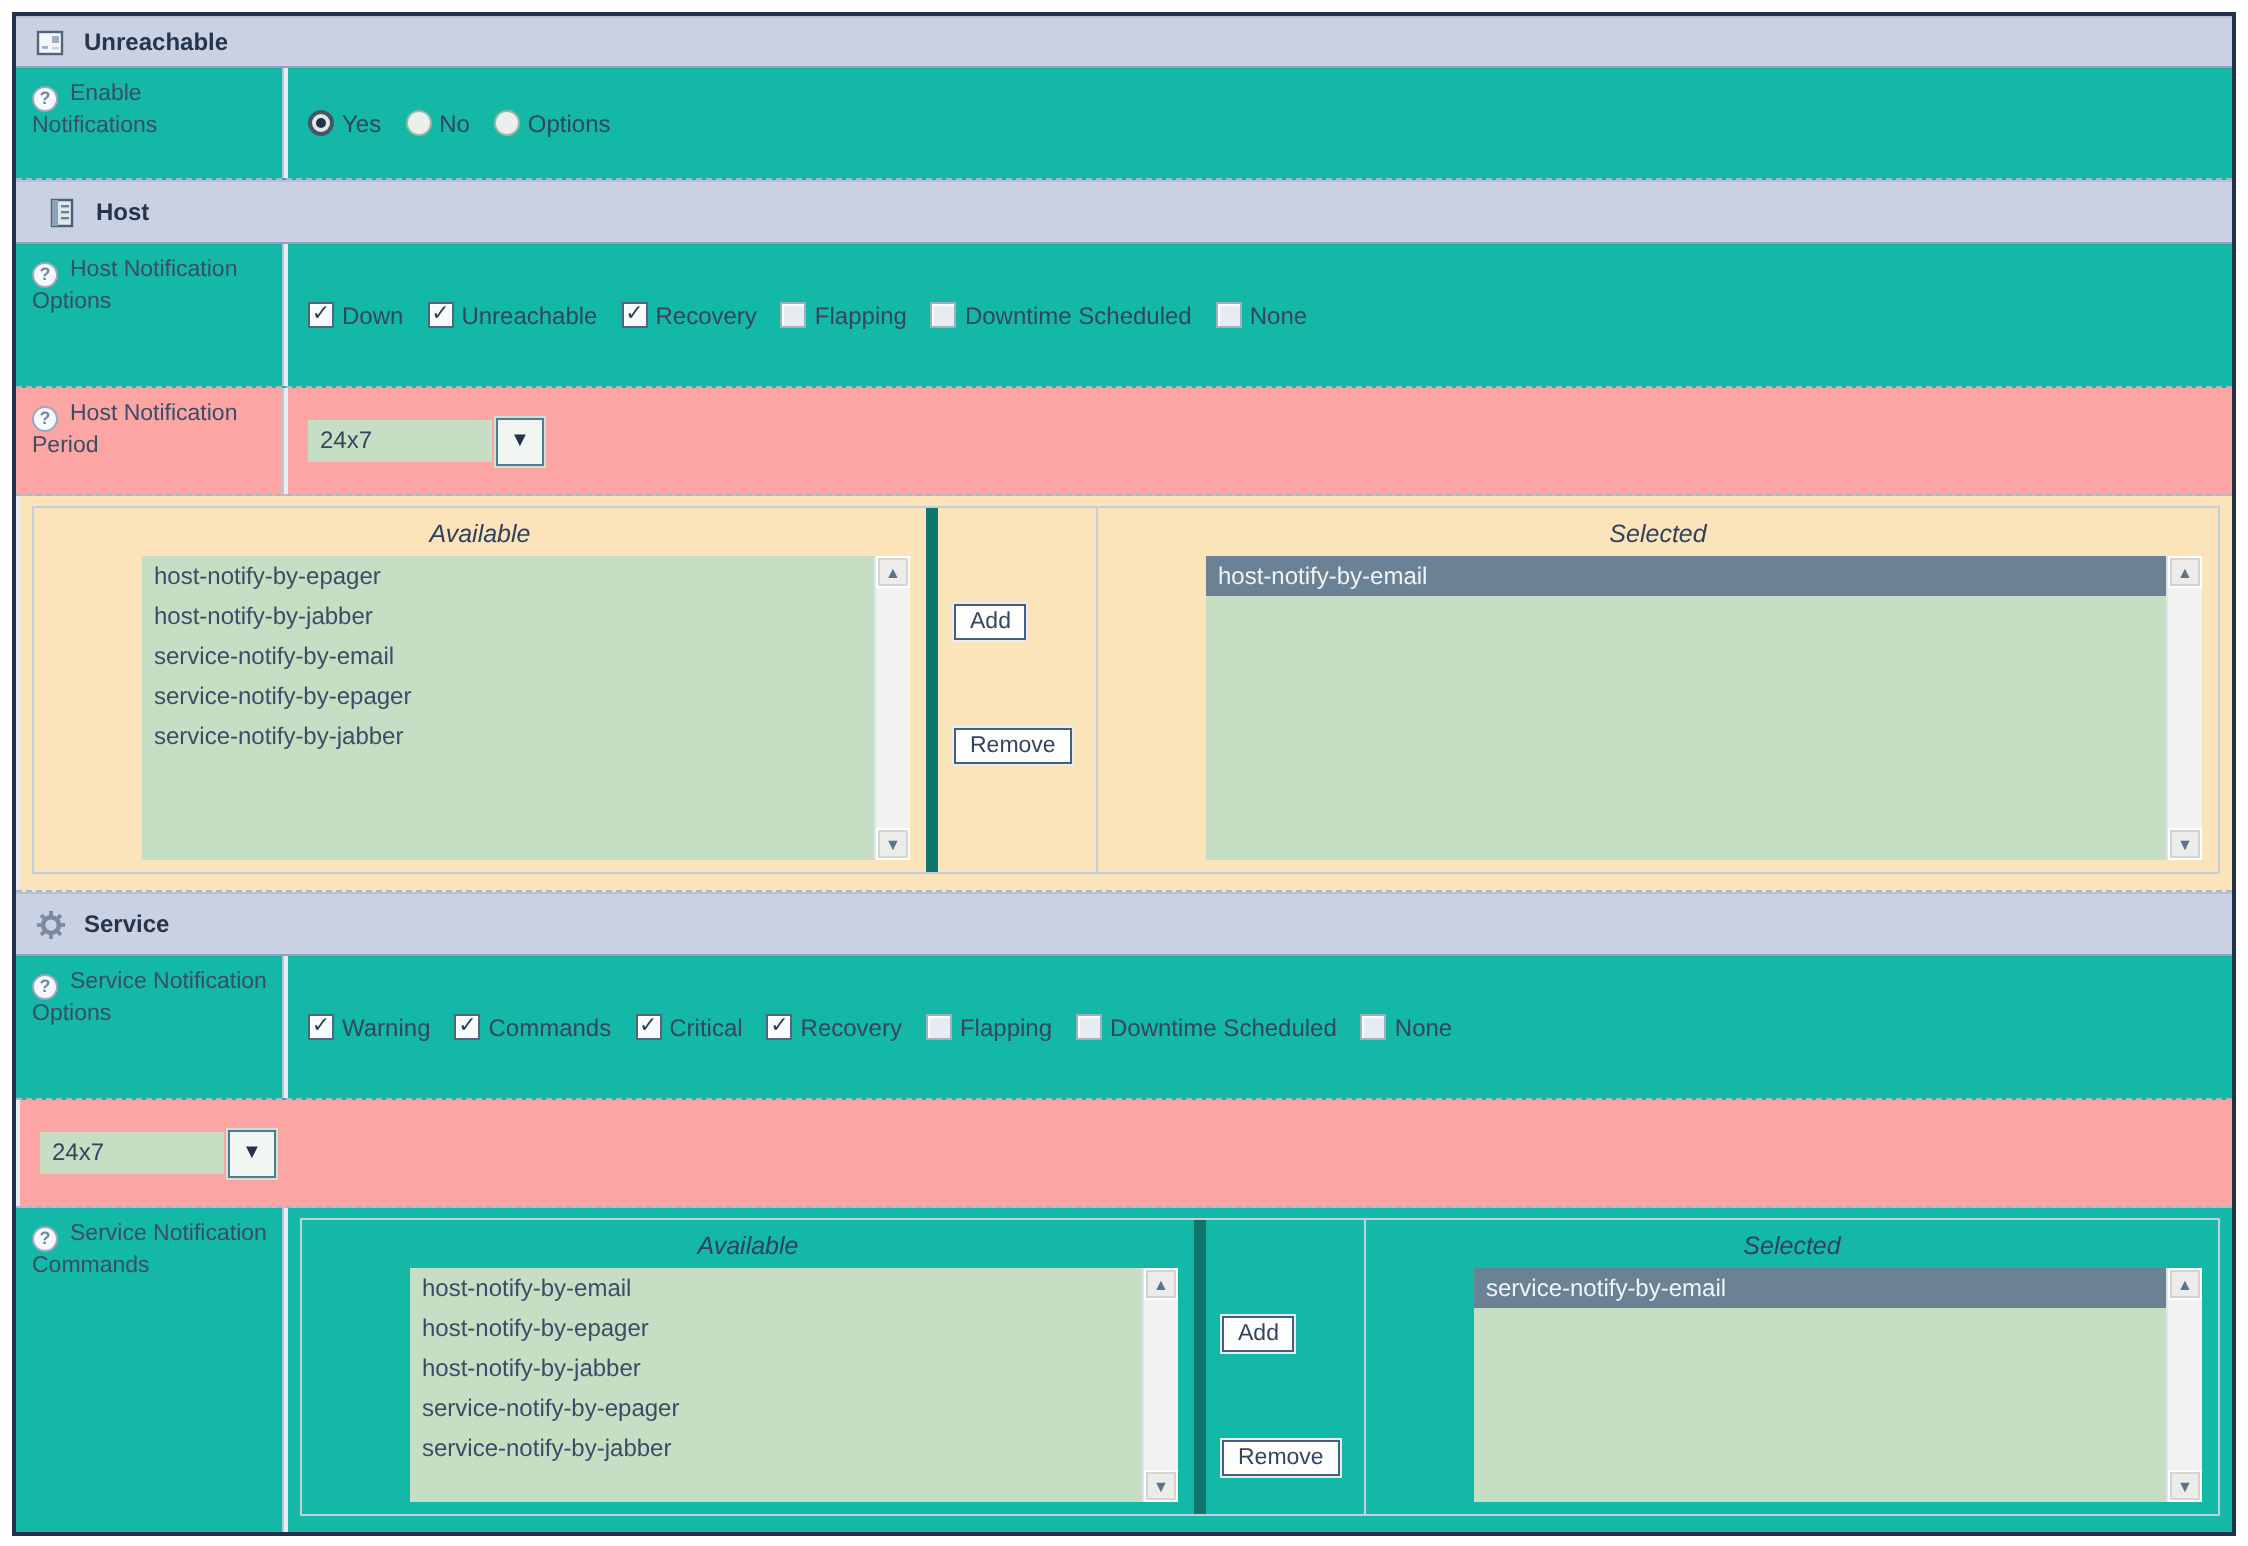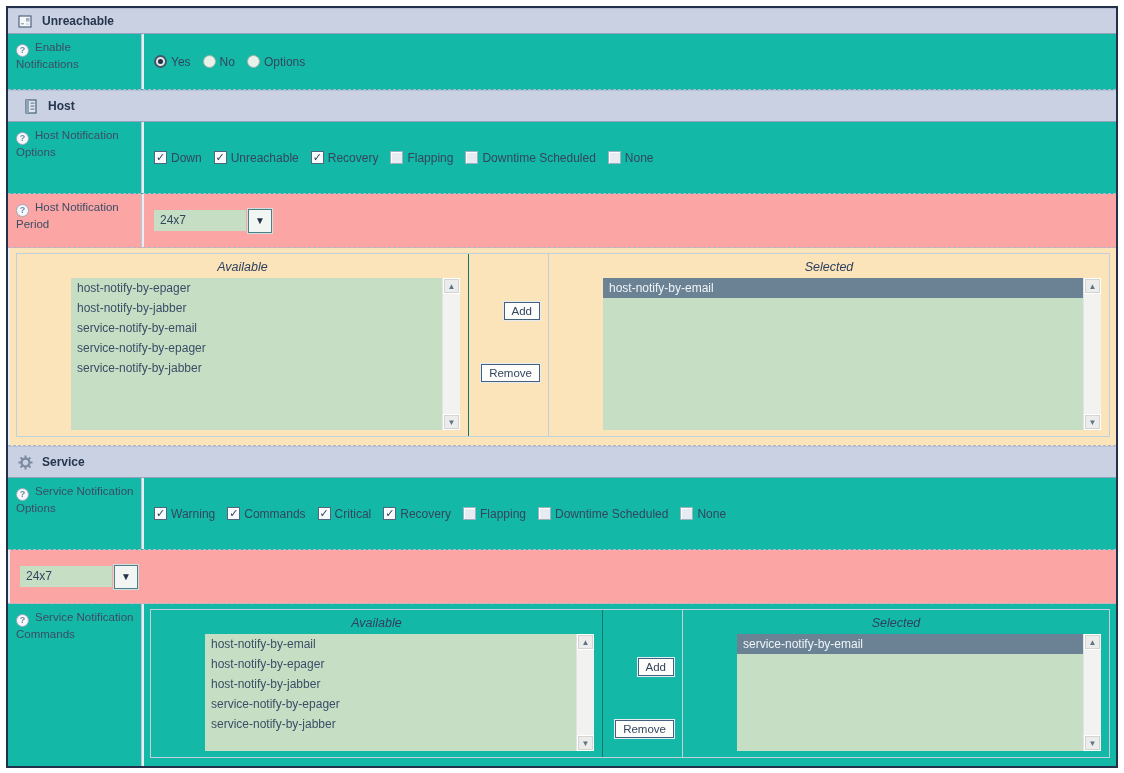--- a/index.html
+++ b/index.html
@@ -60,23 +60,23 @@
   .select-field{width:92px;height:21px;box-sizing:border-box;background:#c6dfc4;
       font-size:12px;color:#33465e;padding:3px 6px;line-height:15px;}
   .select-arrow{width:24px;height:24px;box-sizing:border-box;margin-left:2px;
       border:1px solid #4e7d8c;outline:1px solid #cfe0da;background:#f2f6f3;
       display:flex;align-items:center;justify-content:center;cursor:pointer;padding:0;}
   .select-arrow .tri{font-size:10px;color:#22304a;line-height:10px;}
 
   
   .dual-table{flex:1 1 auto;display:flex;border:1px solid #c2cfdd;box-sizing:border-box;}
   .dual-col{box-sizing:border-box;padding:4px 8px 6px 8px;display:flex;flex-direction:column;}
-  .col-available{flex:0 0 452px;border-right:1px solid #0f766e;}
+  .col-available{flex:0 0 452px;border-right:6px solid #0f766e;}
   .col-buttons{flex:0 0 80px;border-right:1px solid #c2cfdd;
-      display:flex;flex-direction:column;align-items:flex-end;padding-top:48px;gap:44px;}
+      display:flex;flex-direction:column;align-items:flex-start;padding-top:48px;gap:44px;}
   .col-selected{flex:1 1 auto;}
   .list-title{text-align:center;font-style:italic;font-size:12.5px;color:#2e4160;
       padding:2px 0 4px 0;flex:0 0 auto;}
   .listbox-wrap{display:flex;flex:1 1 auto;min-height:0;}
   .listbox{flex:1 1 auto;background:#c6dfc4;overflow:hidden;font-size:12px;color:#3a4d66;margin-left:46px;}
   .listbox .opt{padding:1px 0 1px 6px;line-height:18px;white-space:nowrap;}
   .listbox .opt.selected{background:#6a8294;color:#f0f4f8;}
   .sbar{flex:0 0 17px;display:flex;flex-direction:column;background:#f2f2f0;
       border-left:1px solid #dfe4ea;}
   .sbtn{flex:0 0 16px;display:flex;align-items:center;justify-content:center;

